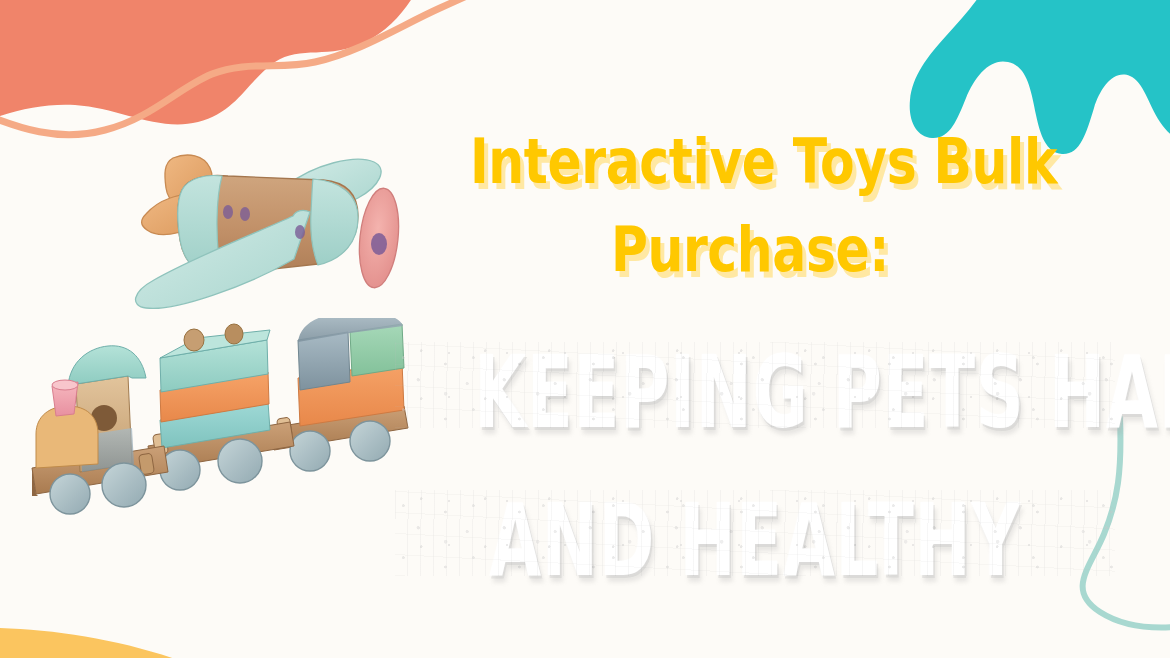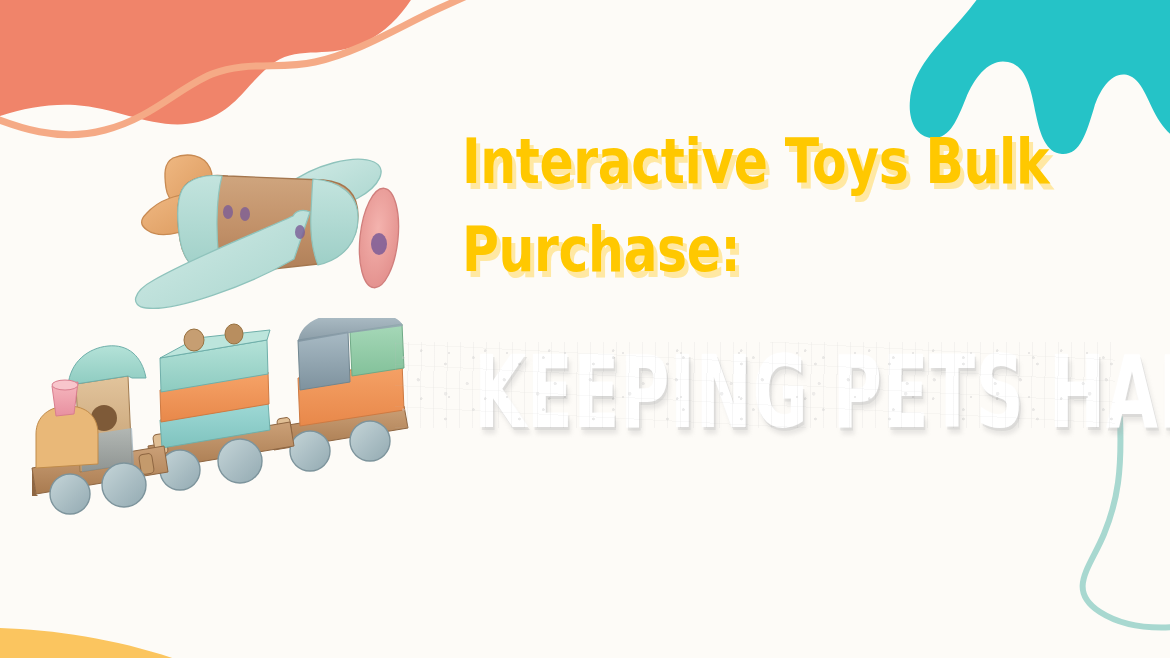--- a/index.html
+++ b/index.html
@@ -18,23 +18,24 @@
   .layer {
     position: absolute;
     inset: 0;
     width: 1170px;
     height: 658px;
     pointer-events: none;
   }
   
   .headline-block {
     position: absolute;
-    left: 392px;
+    left: 400px;
     top: 128px;
     width: 700px;
+    text-align: center;
     z-index: 6;
   }
   .title-yellow {
     font-family: "DejaVu Sans", sans-serif;
     font-weight: 700;
     font-size: 63px;
     line-height: 1.08;
     letter-spacing: -0.5px;
     color: #FFC800;
     transform: scaleX(0.80);
@@ -253,15 +254,19 @@
   <div class="headline-block">
     <div class="title-yellow l1">Interactive Toys Bulk</div>
     <div class="title-yellow l2">Purchase:</div>
   </div>
 
   <div class="white-wrap">
     <div style="position:relative;">
       <div class="title-white">KEEPING PETS HAPPY</div>
       <div class="grunge"></div>
     </div>
+    <div class="row2" style="position:relative;">
+      <div class="title-white">AND HEALTHY</div>
+      <div class="grunge"></div>
+    </div>
   </div>
 
 </div>
 
 </body></html>

